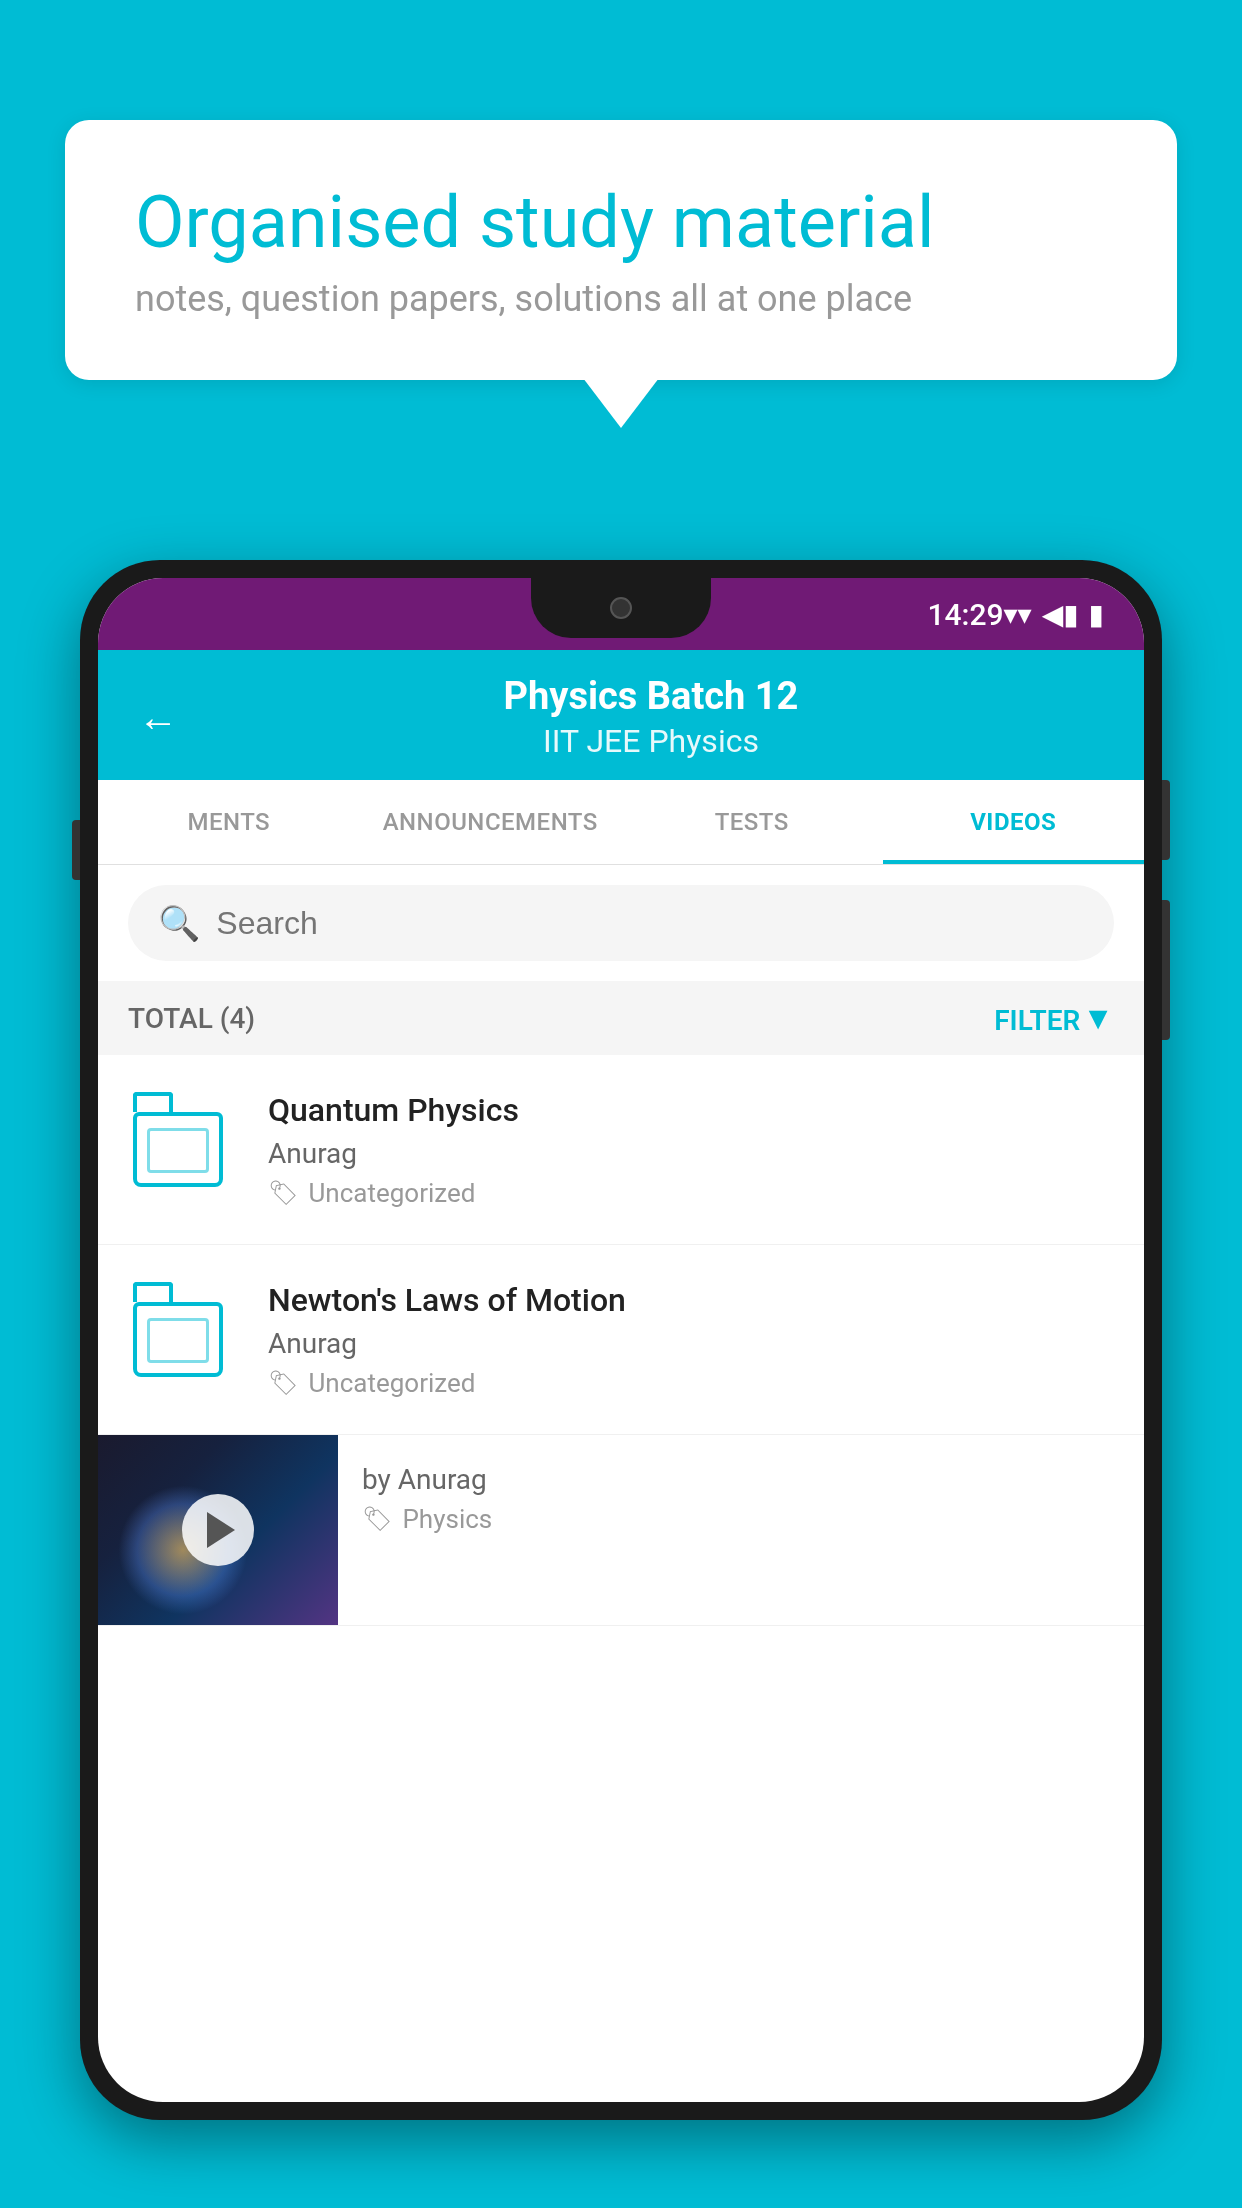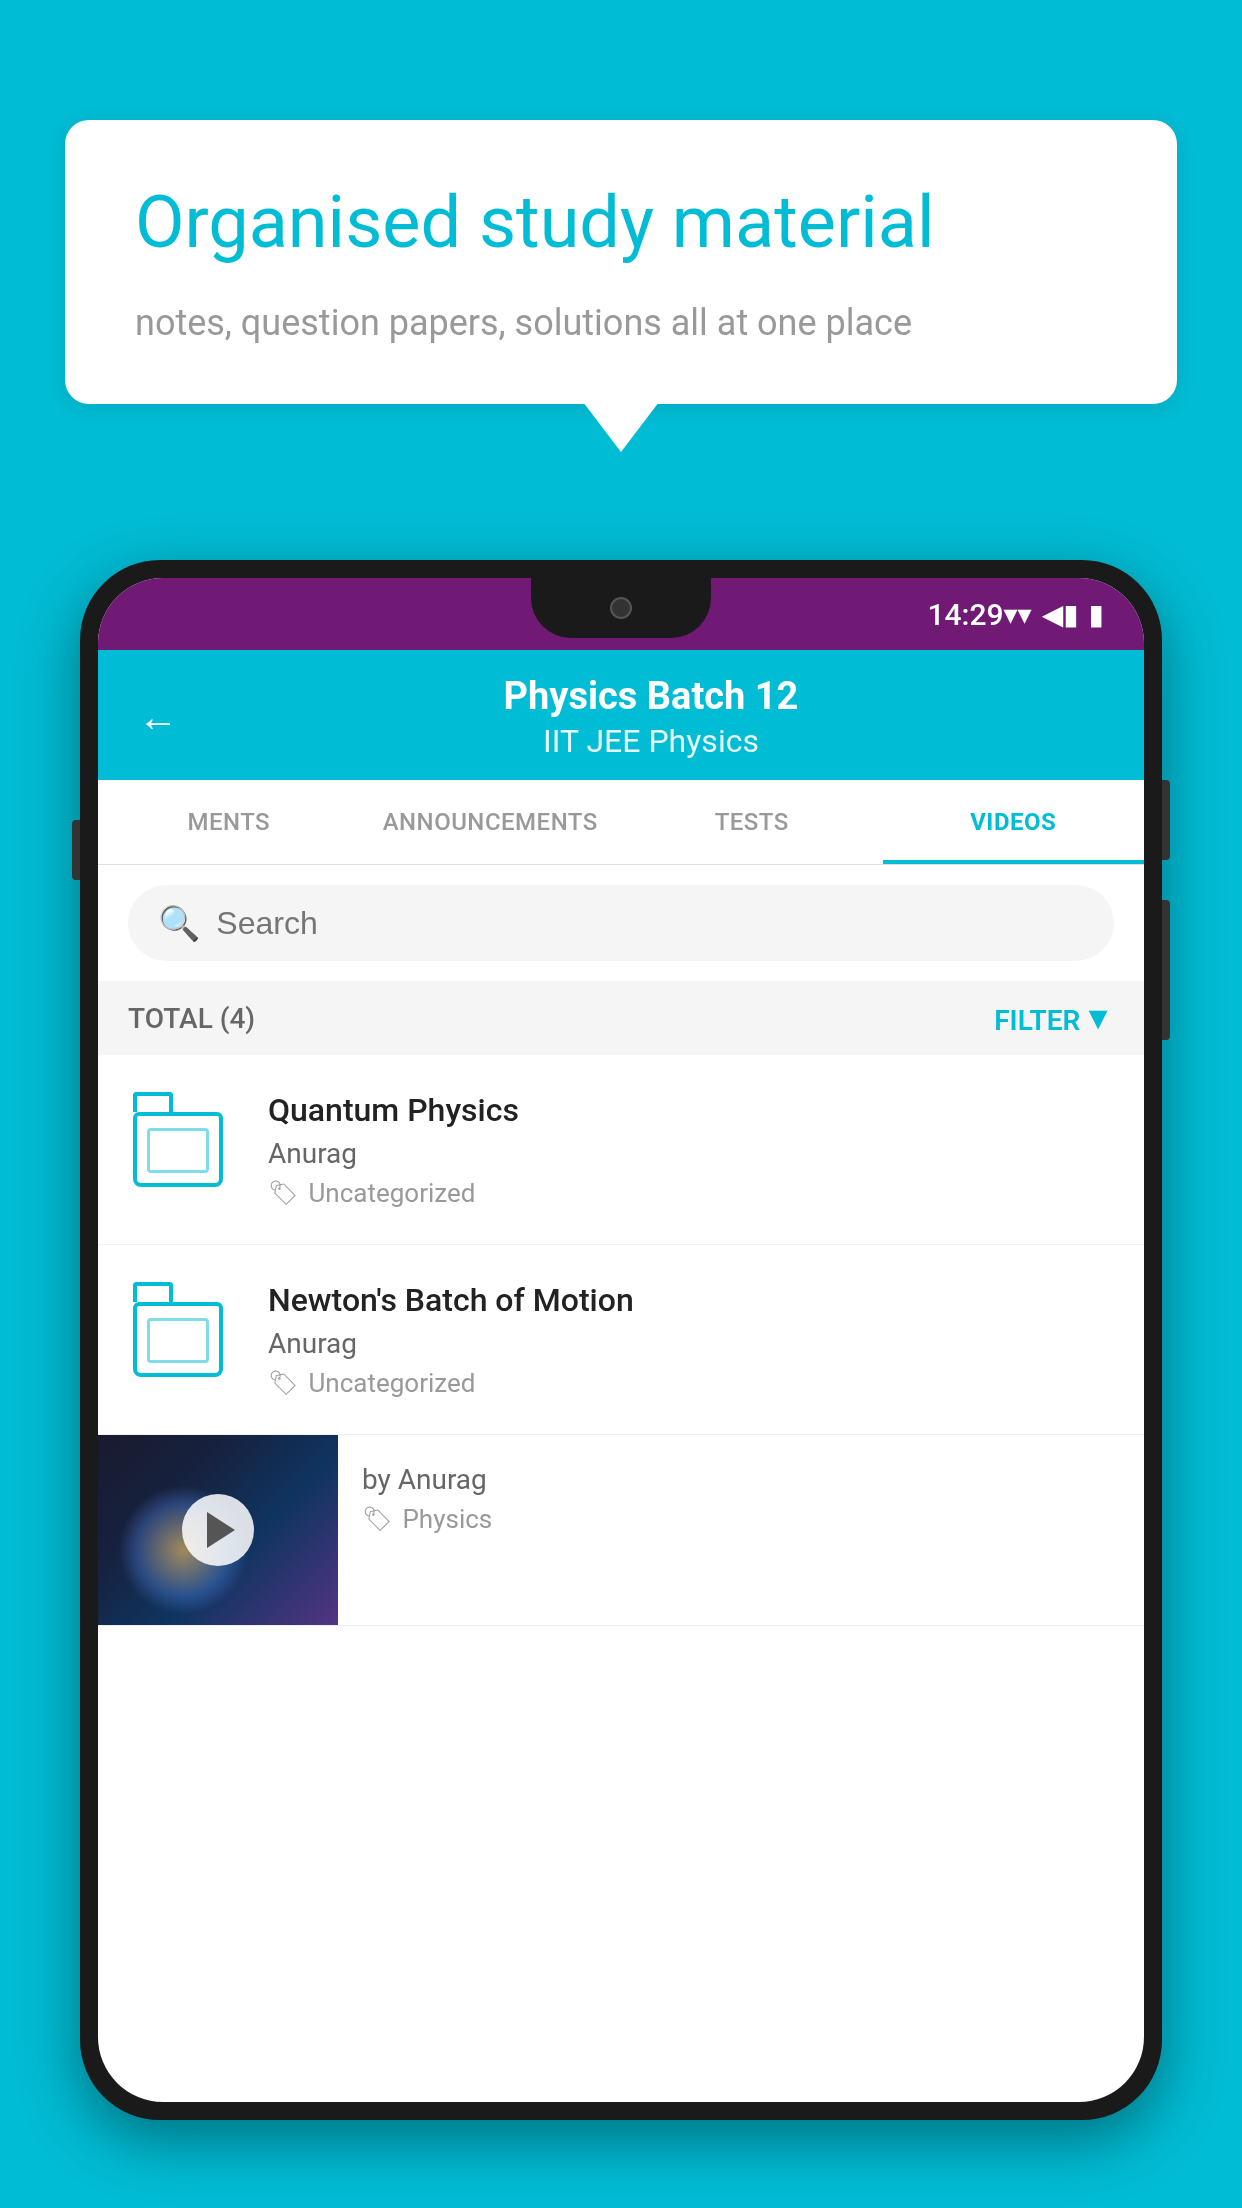--- a/index.html
+++ b/index.html
@@ -40,21 +40,21 @@
       border-left: 38px solid transparent;
       border-right: 38px solid transparent;
       border-top: 50px solid white;
     }
 
     .bubble-title {
       color: #00bcd4;
       font-size: 72px;
       font-weight: 400;
       line-height: 1.2;
-      margin-bottom: 36px;
+      margin-bottom: 12px;
     }
 
     .bubble-subtitle {
       color: #999;
       font-size: 36px;
       font-weight: 400;
     }
 
     
     .phone-container {
@@ -557,21 +557,21 @@
         <div class="video-item">
           <div class="video-thumbnail-icon">
             <div class="folder-icon-svg">
               <div class="folder-tab" style="border-color:#00bcd4;"></div>
               <div class="folder-body">
                 <div class="folder-inner"></div>
               </div>
             </div>
           </div>
           <div class="video-info">
-            <div class="video-title">Newton's Batch of Motion</div>
+            <div class="video-title">Newton's Laws of Motion</div>
             <div class="video-author">Anurag</div>
             <div class="video-tag">
               <span class="tag-icon">🏷</span>
               <span>Uncategorized</span>
             </div>
           </div>
         </div>
 
         <div class="video-item-with-thumb">
           <div class="video-thumb-img">

